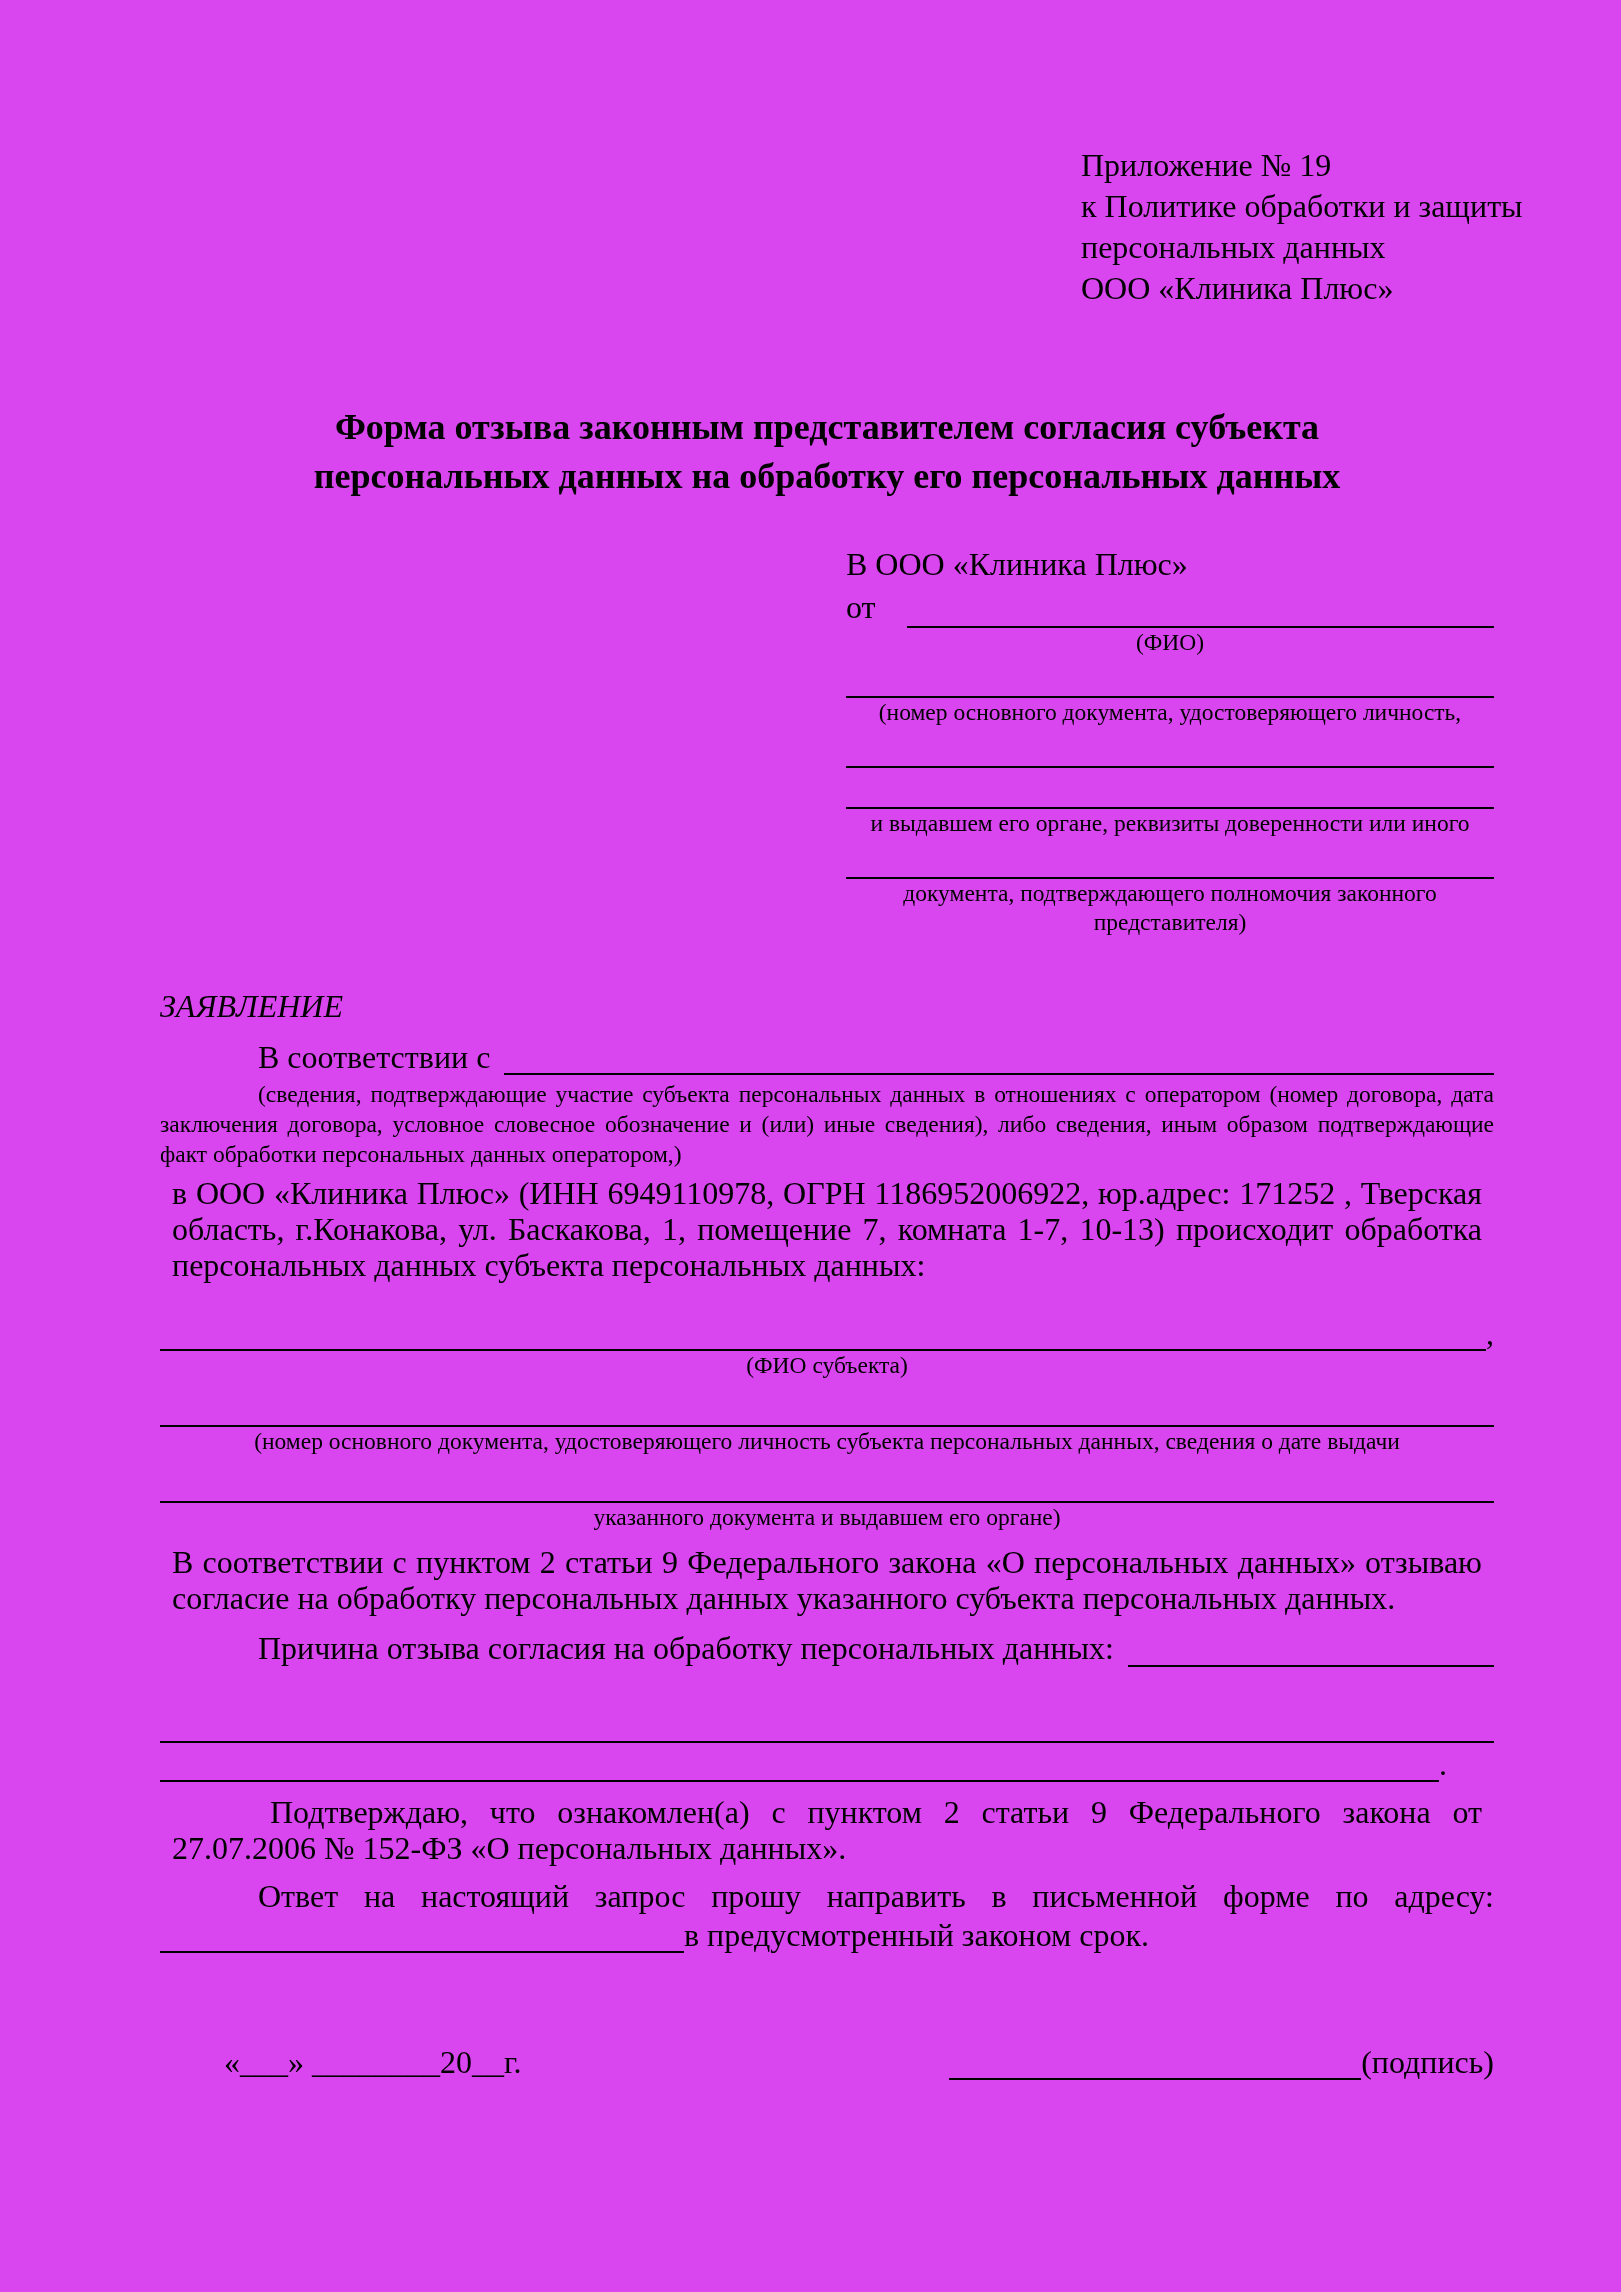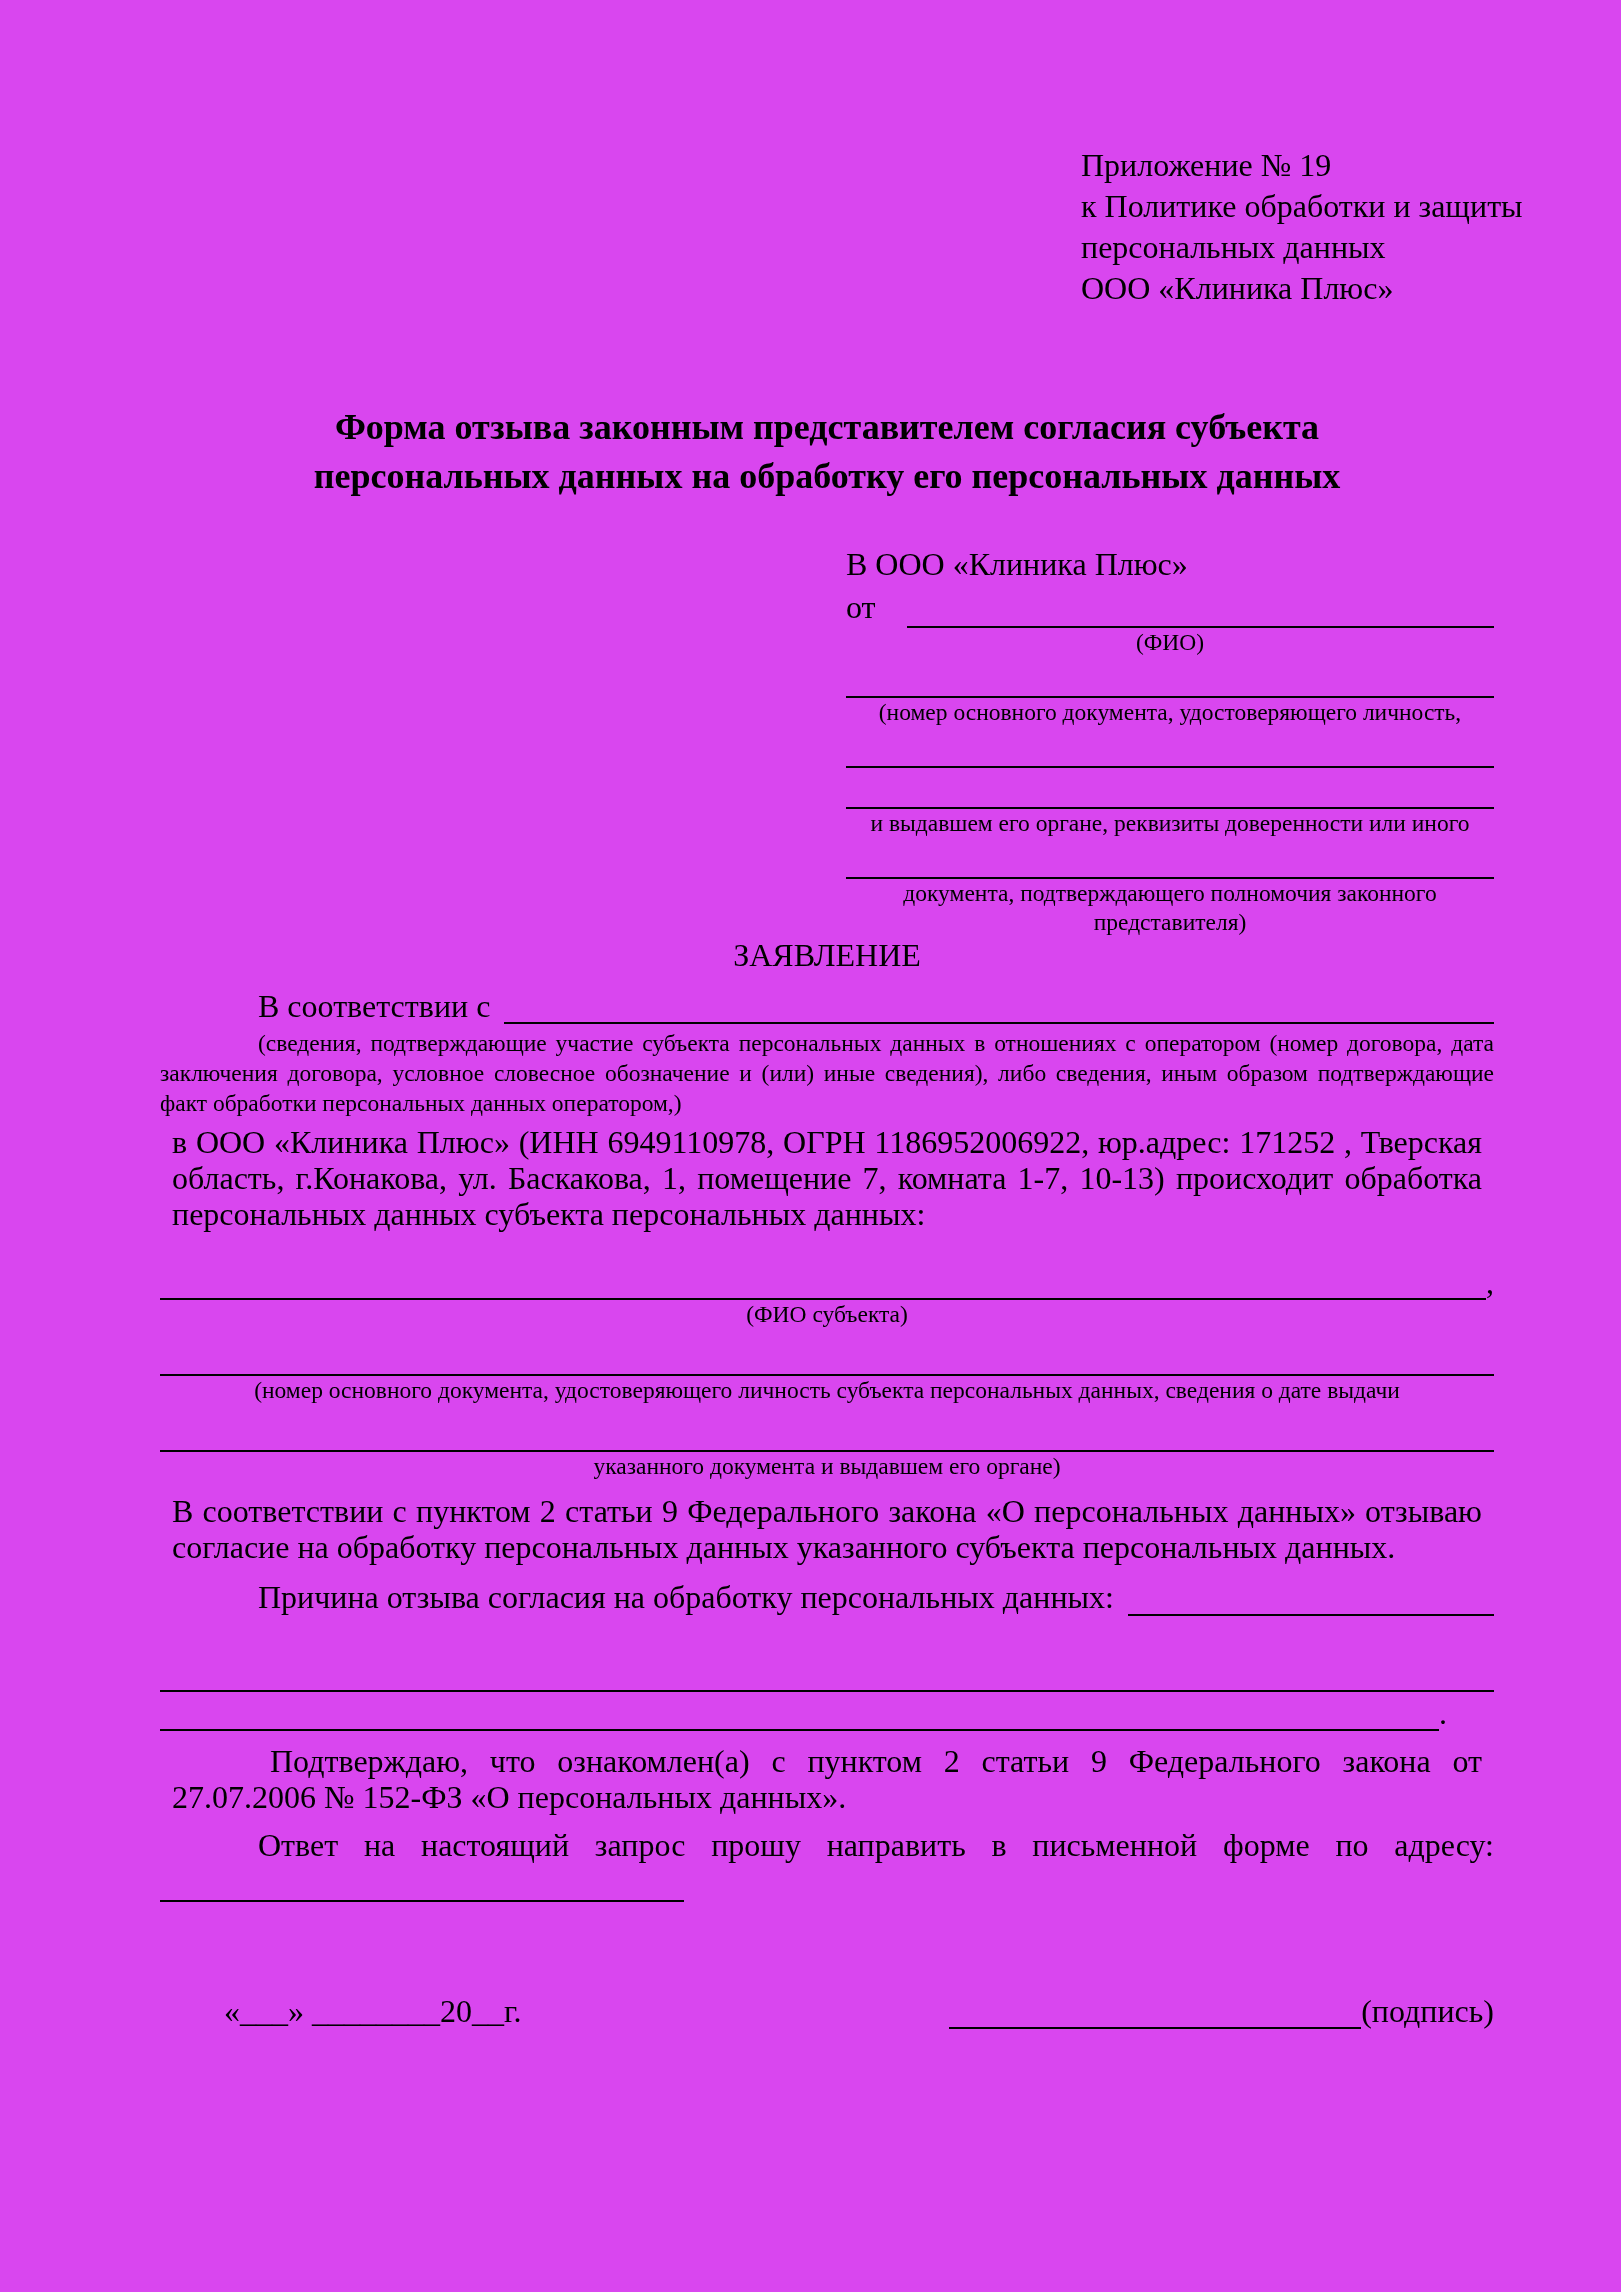--- a/index.html
+++ b/index.html
@@ -58,21 +58,22 @@
     text-align: center;
     font-size: 23.5px;
     line-height: 29px;
   }
   .addr-field {
     height: 39px;
     border-bottom: 2.9px solid #000;
   }
   
   .statement-heading {
-    text-align: center;
+    margin-top: 51px;
+    font-style: italic;
   }
   .intro-row {
     display: flex;
     align-items: flex-end;
     margin-top: 7.8px;
     height: 43px;
   }
   .intro-row .lbl { flex: 0 0 auto; padding-left: 98px; padding-right: 13.7px; }
   .small-caption {
     font-size: 23.5px;
@@ -224,20 +225,21 @@
   <div class="line-row">
     <span class="fill-line almost-full"></span>
       <span>.</span>
   </div>
 
   <p class="body-par indent-first">Подтверждаю, что ознакомлен(а) с пунктом 2 статьи 9 Федерального закона от 27.07.2006 № 152-ФЗ «О персональных данных».</p>
 
   <p class="reply-line1">Ответ на настоящий запрос прошу направить в письменной форме по адресу:</p>
   <div class="reply-row">
     <span class="fill-line"></span>
+    <span class="txt">в предусмотренный законом срок.</span>
   </div>
 
   <div class="footer-row">
     <span class="date-part">«___» ________20__г.</span>
     <span class="footer-spacer"></span>
     <span class="sign-part">
       <span class="sign-line"></span>
       <span>(подпись)</span>
     </span>
   </div>

